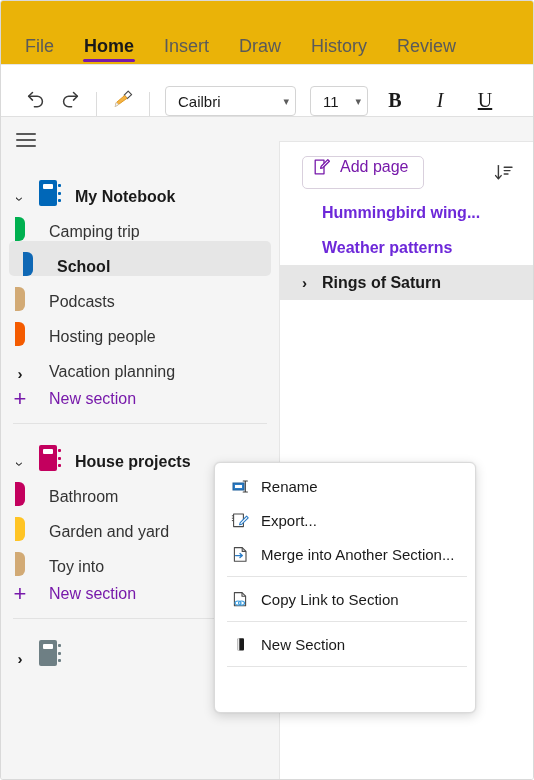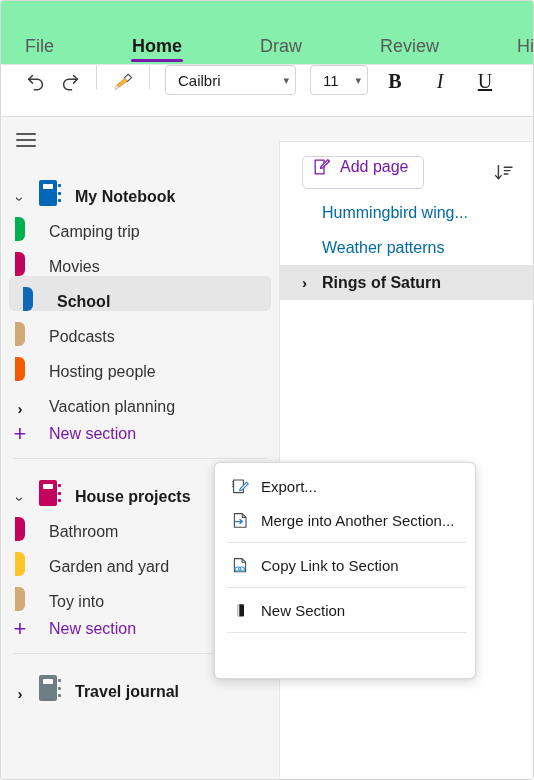--- a/index.html
+++ b/index.html
@@ -20,26 +20,25 @@
     background: #f5f5f5;
     border: 1px solid #d9d9d9;
     box-sizing: border-box;
     border-radius: 3px;
     overflow: hidden;
   }
 
   
   .tabbar {
     height: 63px;
-    background: #86efac;
+    background: #eab308;
     display: flex;
     align-items: flex-end;
     padding-left: 18px;
     box-sizing: border-box;
-    gap: 48px;
   }
   .tab {
     position: relative;
     padding: 0 15px 9px 15px;
     font-size: 18px;
     color: #5a5a5a;
     cursor: pointer;
     line-height: 1;
     white-space: nowrap;
   }
@@ -57,21 +56,21 @@
     background: #7719aa;
   }
 
   
   .toolbar {
     height: 53px;
     background: #ffffff;
     border-top: 1px solid #e6e6e6;
     border-bottom: 1px solid #e0e0e0;
     display: flex;
-    align-items: flex-start;
+    align-items: flex-end;
     padding-left: 18px;
     box-sizing: border-box;
   }
   .tb-btn {
     width: 34px; height: 34px;
     display: flex; align-items: center; justify-content: center;
     cursor: pointer;
     border-radius: 4px;
   }
   .tb-sep {
@@ -280,25 +279,26 @@
     width: 30px; height: 30px;
     display: flex; align-items: center; justify-content: center;
     cursor: pointer;
   }
   .page-row {
     height: 35px;
     display: flex;
     align-items: center;
     padding-left: 42px;
     font-size: 16px;
-    color: #0369a1;
+    color: #6d28d9;
     cursor: pointer;
     position: relative;
     box-sizing: border-box;
     white-space: nowrap;
+    font-weight: bold;
   }
   .page-row.selected {
     background: #e6e6e6;
     font-weight: bold;
     color: #1a1a1a;
     padding-left: 22px;
   }
   .page-row .pg-chev {
     width: 20px;
     font-size: 15px;
@@ -352,27 +352,30 @@
 
   <div class="tabbar">
     <div class="tab">
       <span>File</span>
     </div>
     <div class="tab active">
       <span>Home</span>
       <span class="tab-underline"></span>
     </div>
     <div class="tab">
+      <span>Insert</span>
+    </div>
+    <div class="tab">
       <span>Draw</span>
+    </div>
+    <div class="tab">
+      <span>History</span>
     </div>
     <div class="tab">
       <span>Review</span>
-    </div>
-    <div class="tab">
-      <span>History</span>
     </div>
   </div>
 
   <div class="toolbar">
 
     <div class="tb-btn">
       <svg width="24" height="24" viewBox="0 0 24 24">
         <path d="M8.5 5.5 L4.6 9.3 L8.5 13.1" fill="none" stroke="#3b3b3b" stroke-width="1.5" stroke-linecap="round" stroke-linejoin="round"></path>
         <path d="M4.8 9.3 H13.2 a5.2 5.2 0 0 1 0 10.4 H10.4" fill="none" stroke="#3b3b3b" stroke-width="1.5" stroke-linecap="round"></path>
       </svg>
@@ -476,26 +479,20 @@
         <span class="book-title">My Notebook</span>
       </div>
 
       <div class="nav-row">
         <span class="sect-swatch-cell">
           <span class="sect-swatch" style="background:#00b050"></span>
         </span>
         <span class="sect-label">Camping trip</span>
       </div>
 
-      <div class="nav-row">
-        <span class="sect-swatch-cell">
-          <span class="sect-swatch" style="background:#c3005e"></span>
-        </span>
-        <span class="sect-label">Movies</span>
-      </div>
 
       <div class="nav-row selected">
         <span class="sect-swatch-cell">
           <span class="sect-swatch" style="background:#0f68b5"></span>
         </span>
         <span class="sect-label">School</span>
       </div>
 
       <div class="nav-row">
         <span class="sect-swatch-cell">
@@ -575,26 +572,35 @@
         </span>
         <span class="nbk-icon">
           <span class="nbk-body" style="background:#6e7f84"></span>
           <span class="nbk-label"></span>
           <span class="nbk-rings">
             <i style="background:#6e7f84"></i>
               <i style="background:#6e7f84"></i>
               <i style="background:#6e7f84"></i>
           </span>
         </span>
-        <span class="book-title">Travel journal</span>
       </div>
     </div>
 
     <div class="ctxmenu">
 
+      <div class="ctxitem">
+        <span class="ctx-ic">
+          <svg width="19" height="19" viewBox="0 0 19 19">
+            <rect x="2" y="6" width="11" height="7" fill="#2a7cc7" stroke="#1f5e99" stroke-width="1"></rect>
+            <rect x="4" y="8" width="7" height="3" fill="#ffffff"></rect>
+            <path d="M12.2 4 H16.4 M14.3 4 V15 M12.2 15 H16.4" stroke="#3a3a3a" stroke-width="1.1" fill="none" stroke-linecap="round"></path>
+          </svg>
+        </span>
+        <span class="ctx-lbl">Rename</span>
+      </div>
 
       <div class="ctxitem">
         <span class="ctx-ic">
           <svg width="19" height="19" viewBox="0 0 19 19">
             <path d="M2.6 3 H12.4 V15.6 H2.6 Z" fill="#ffffff" stroke="#4a4a4a" stroke-width="1.1" stroke-linejoin="round"></path>
             <path d="M2.6 4.8 H0.9 M2.6 7.2 H0.9 M2.6 9.6 H0.9" stroke="#4a4a4a" stroke-width="1"></path>
             <path d="M15.6 5.2 L17.2 6.8 L10.8 13.2 L8.6 13.8 L9.2 11.6 Z" fill="#ffffff" stroke="#2a7cc7" stroke-width="1.1" stroke-linejoin="round"></path>
           </svg>
         </span>
         <span class="ctx-lbl">Export...</span>

